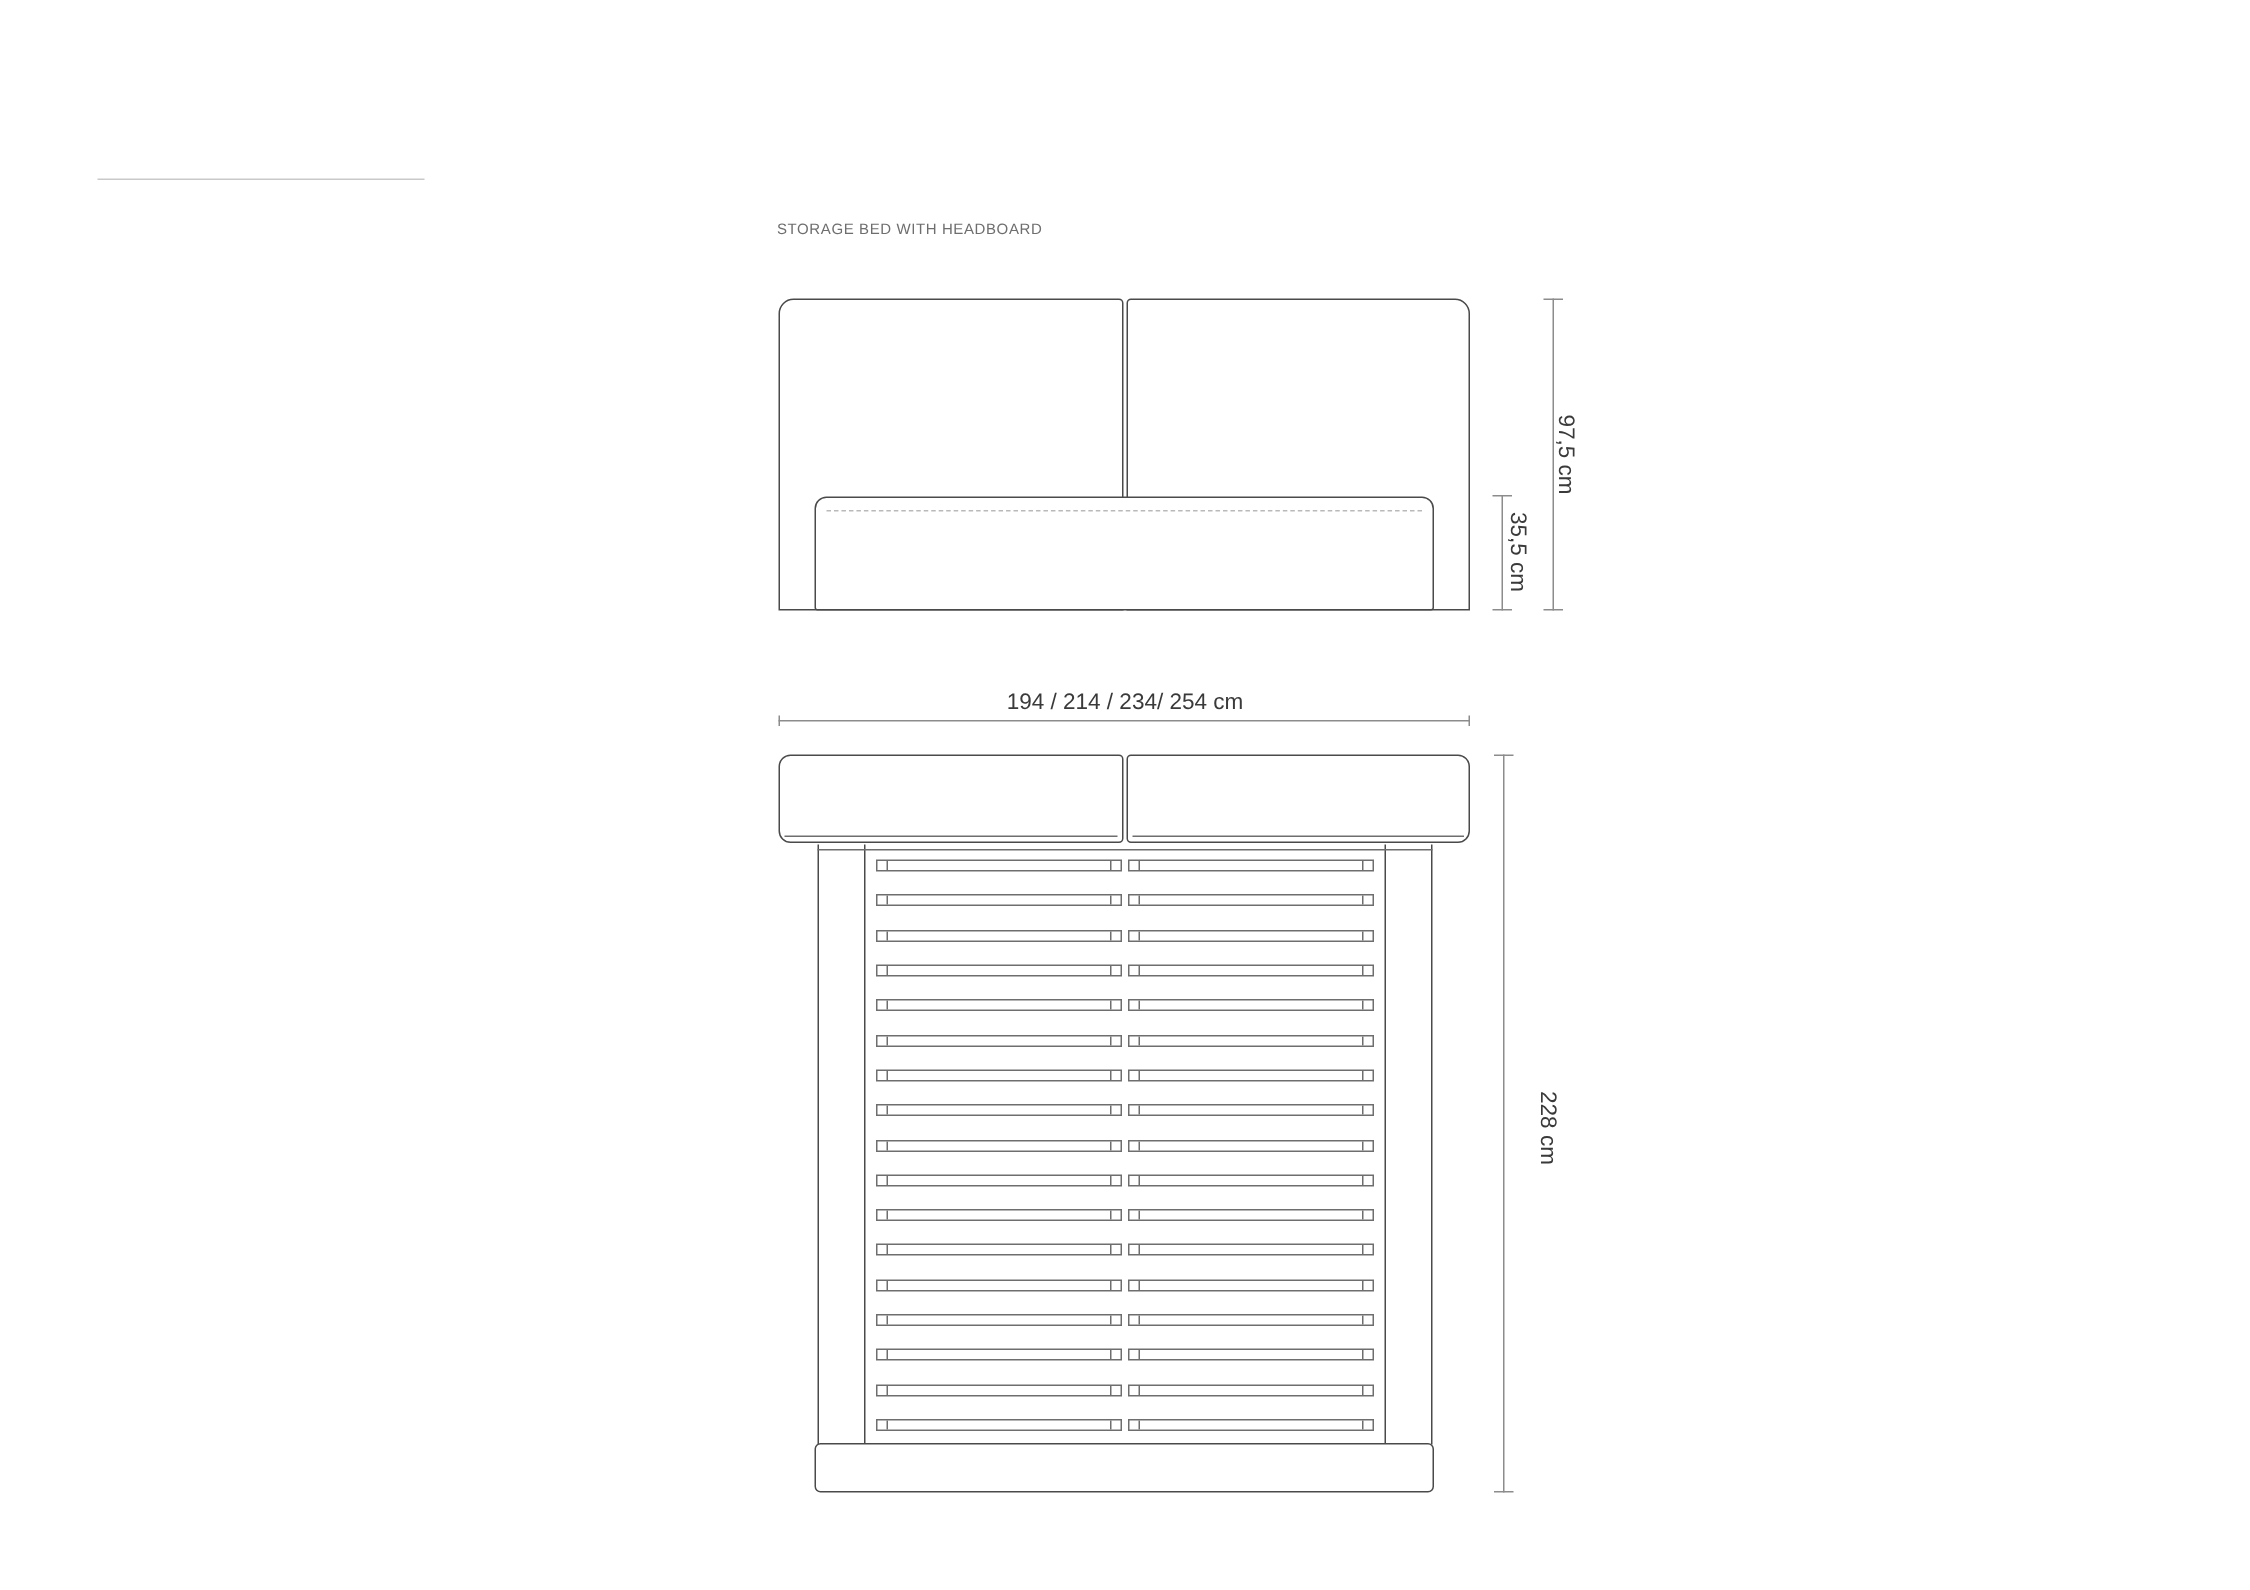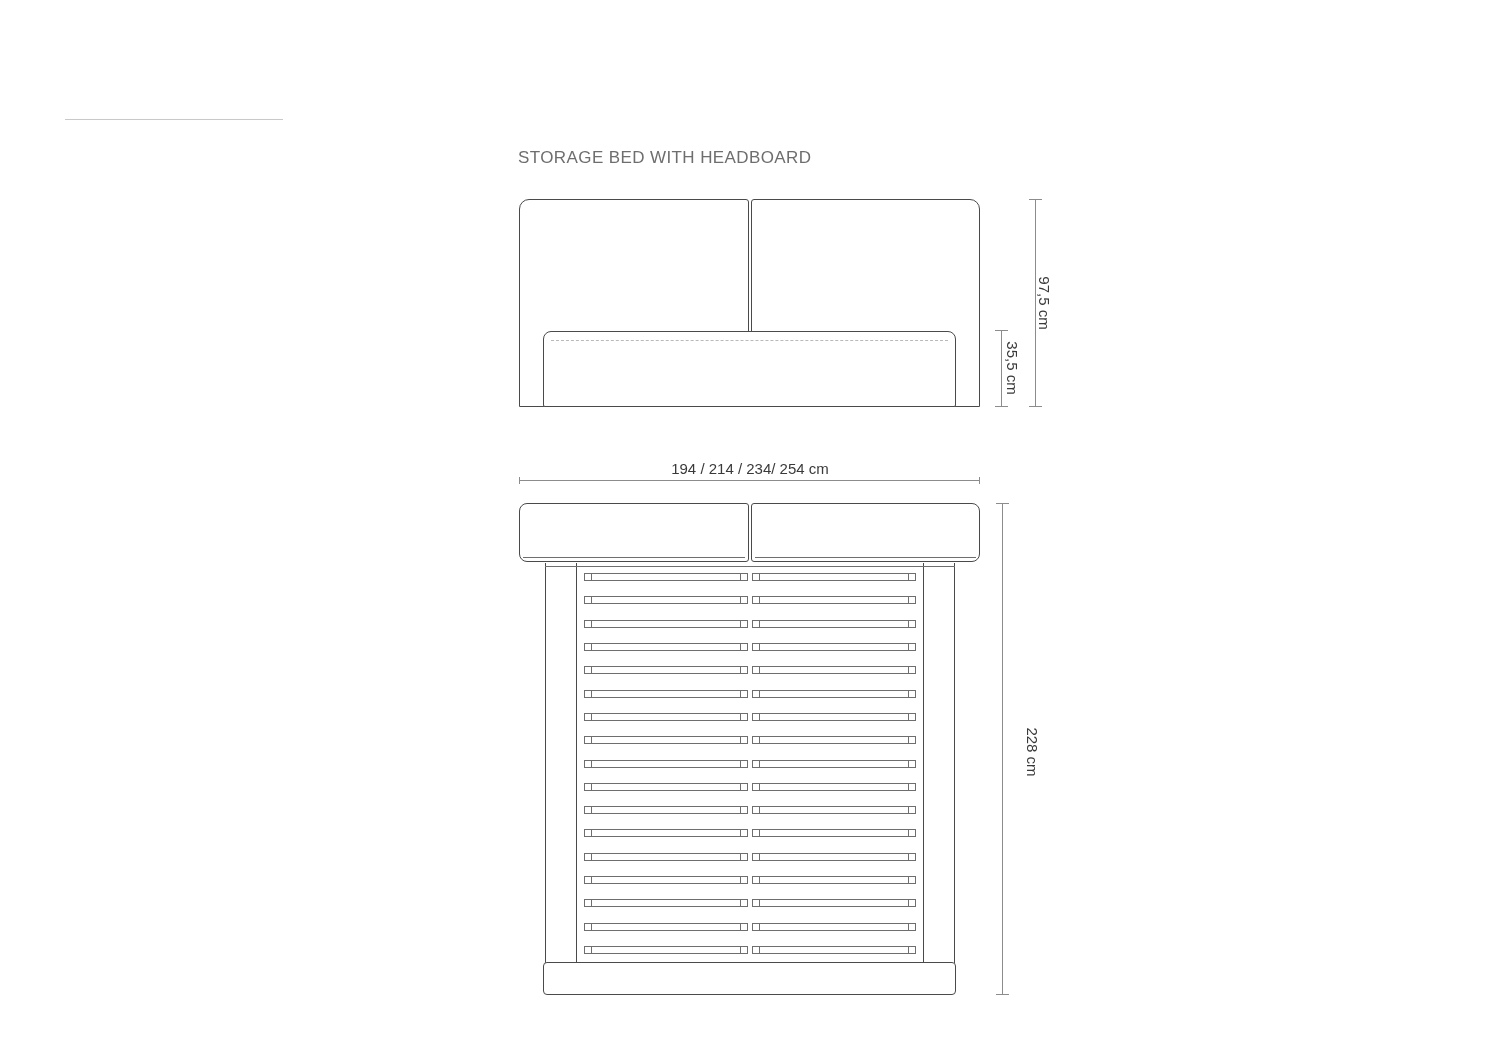--- a/index.html
+++ b/index.html
@@ -8,21 +8,21 @@
     font-family:"Liberation Sans", sans-serif;
     --line-dark:#4a4a4a; --line-light:#6e6e6e; --line-dashed:#b9b9b9;
     --dim-line:#8c8c8c; --dim-text:#3a3a3a; --title-text:#1b1b1b;
     --subtitle-text:#6e6e6e; --underline:#c9c9c9;
   }
   .abs{position:absolute;box-sizing:border-box;}
 
   
   .title{left:64px;top:66px;font-size:34px;font-weight:500;letter-spacing:8px;color:var(--title-text);}
   .title-underline{left:65px;top:119px;width:218px;height:1px;background:var(--underline);}
-  .subtitle{left:518px;top:148px;font-size:17px;letter-spacing:.4px;color:var(--subtitle-text);}
+  .subtitle{left:518px;top:148px;font-size:10px;letter-spacing:.4px;color:var(--subtitle-text);}
 
   
   .outline{border:1.5px solid var(--line-dark);background:#fff;}
   .dimv{width:1px;background:var(--dim-line);}
   .dimh{height:1px;background:var(--dim-line);}
   .tickh{width:13px;height:1px;background:var(--dim-line);}
   .tickv{width:1px;height:7px;background:var(--dim-line);}
   .dim-label{color:var(--dim-text);font-size:15px;white-space:nowrap;}
   .dim-label.vert{writing-mode:vertical-rl;transform:translate(-50%,-50%);}
   .dim-label.horiz{transform:translate(-50%,-50%);text-align:center;}

